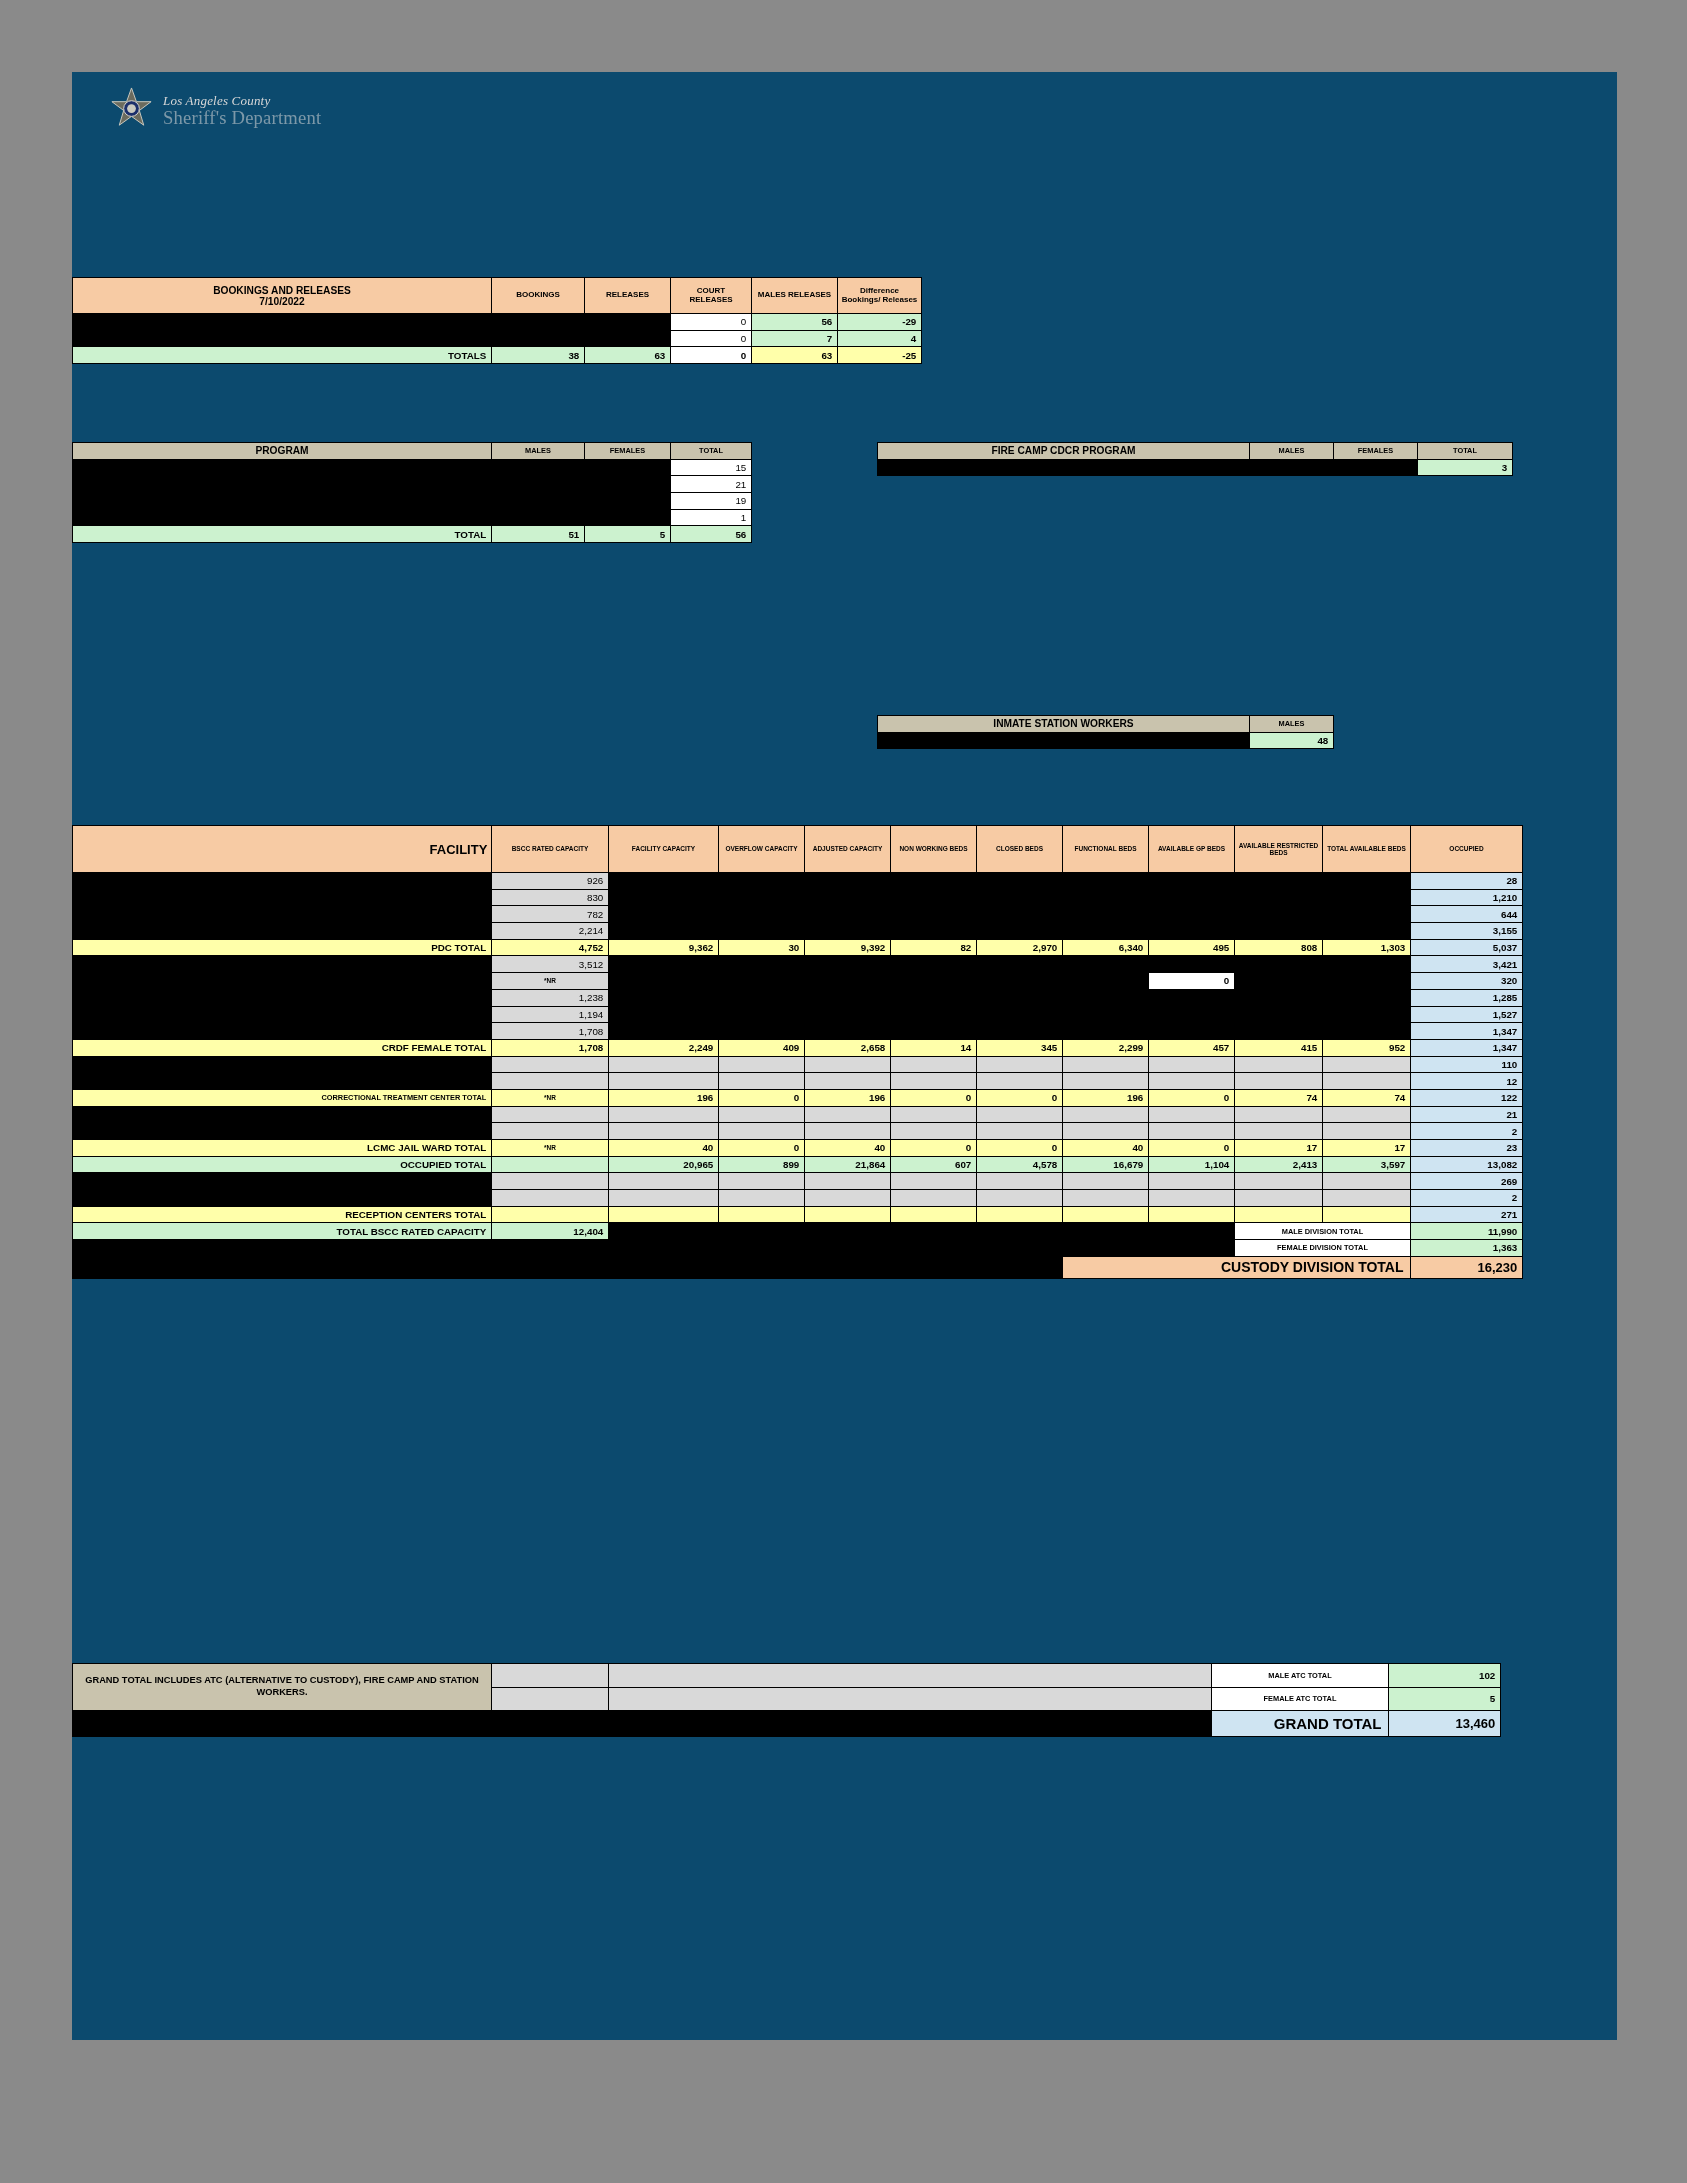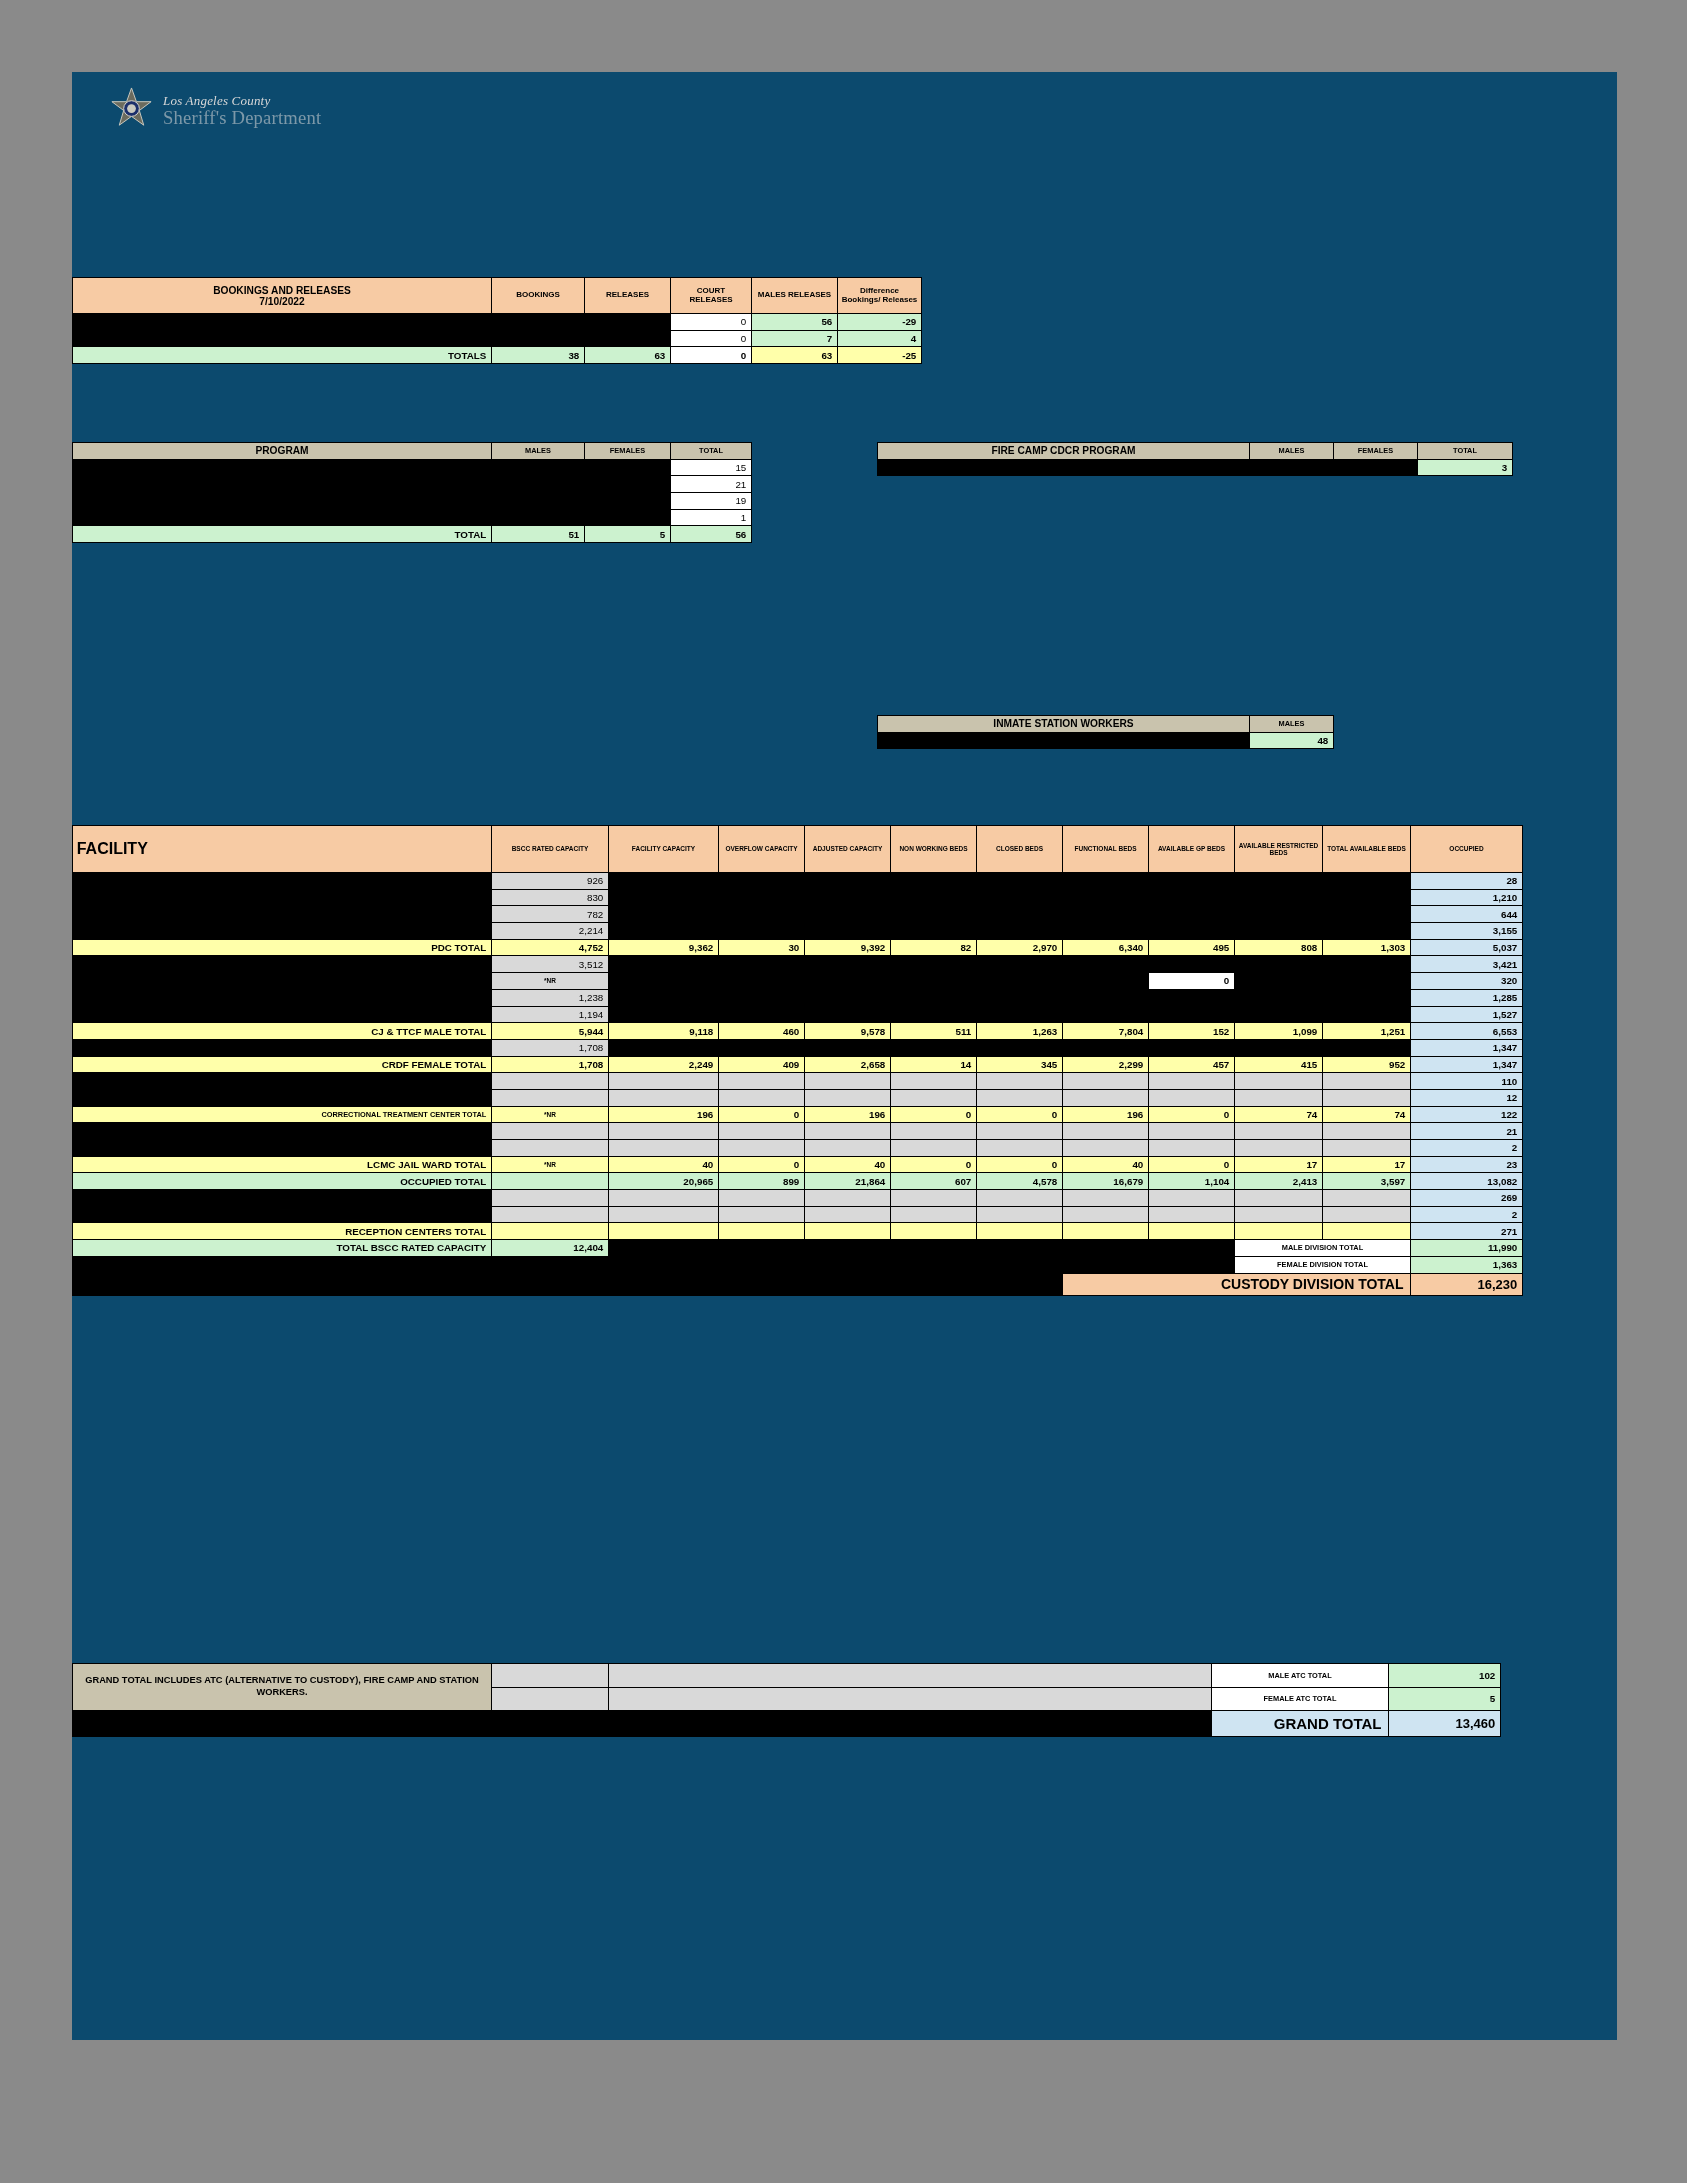--- a/index.html
+++ b/index.html
@@ -23,21 +23,21 @@
   .yellow{background:#ffffaa;}
   .blue{background:#cfe4f2;}
   .white{background:#ffffff;}
   .gray{background:#d9d9d9;}
   .black{background:#000;}
   .r{text-align:right;padding-right:4.7px;}
   .c{text-align:center;}
   .bold{font-weight:bold;}
   .small{font-size:7.4px;}
   .xsmall{font-size:6.5px;}
-  .facility-title{font-size:16px;font-weight:bold;text-align:left;}
+  .facility-title{font-size:13px;font-weight:bold;text-align:right;}
   .grand{font-size:14px;font-weight:bold;text-align:right;padding-right:6.5px;}
 </style>
 </head>
 <body>
 
 <div class="page">
   <div class="sheet">
 
     <div class="logo">
       <svg class="badge" viewBox="0 0 100 100">
@@ -307,34 +307,20 @@
         <td class="cell black"></td>
         <td class="cell black"></td>
         <td class="cell black"></td>
         <td class="cell black"></td>
         <td class="cell black"></td>
         <td class="cell black"></td>
         <td class="cell black"></td>
         <td class="cell blue r bold">1,527</td>
       </tr>
 
-      <tr>
-        <td class="cell yellow r bold">CJ &amp; TTCF MALE TOTAL</td>
-        <td class="cell yellow r bold">5,944</td>
-        <td class="cell yellow r bold">9,118</td>
-        <td class="cell yellow r bold">460</td>
-        <td class="cell yellow r bold">9,578</td>
-        <td class="cell yellow r bold">511</td>
-        <td class="cell yellow r bold">1,263</td>
-        <td class="cell yellow r bold">7,804</td>
-        <td class="cell yellow r bold">152</td>
-        <td class="cell yellow r bold">1,099</td>
-        <td class="cell yellow r bold">1,251</td>
-        <td class="cell blue r bold">6,553</td>
-      </tr>
 
       <tr>
         <td class="cell black"></td>
         <td class="cell gray r">1,708</td>
         <td class="cell black"></td>
         <td class="cell black"></td>
         <td class="cell black"></td>
         <td class="cell black"></td>
         <td class="cell black"></td>
         <td class="cell black"></td>

